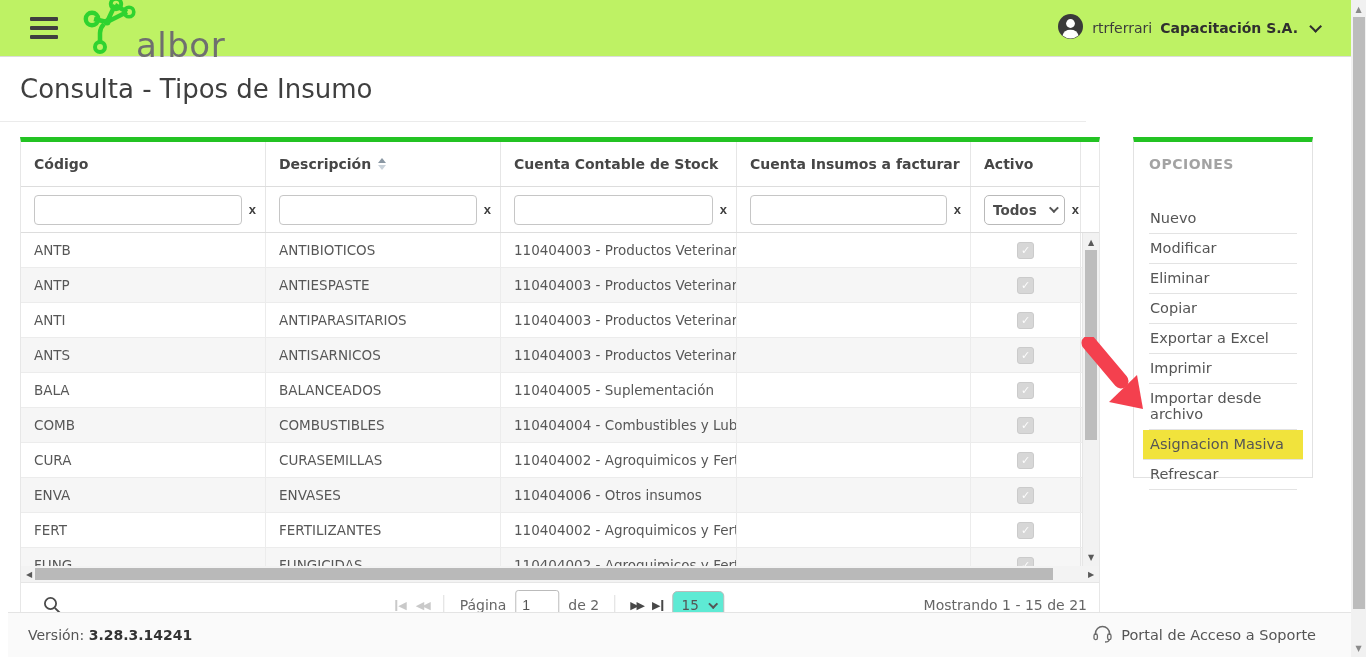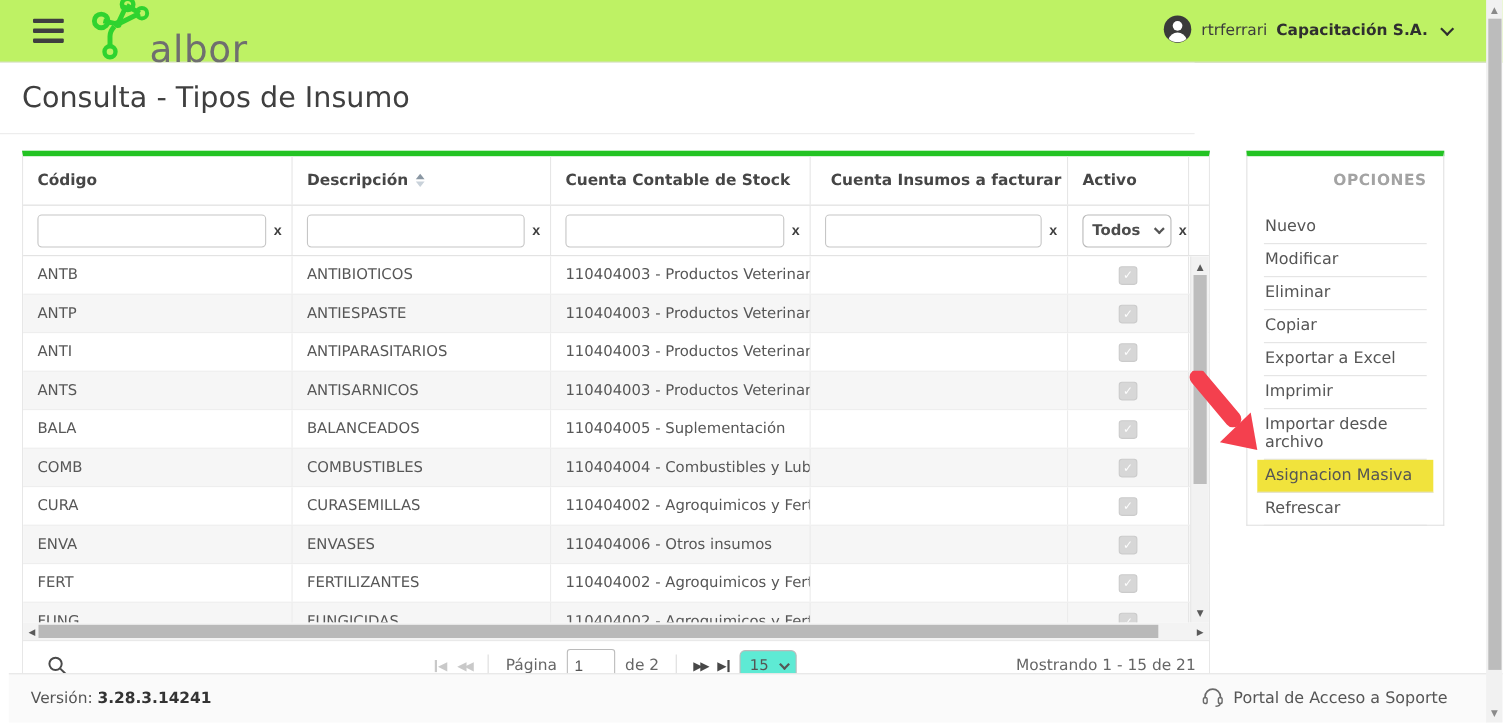--- a/index.html
+++ b/index.html
@@ -19,21 +19,21 @@
 
   
   .titlebar { position:absolute; left:0; top:57px; width:1086px; height:65px; background:#fff; border-bottom:1px solid #ebebeb; display:flex; align-items:center; }
   .titlebar h1 { font-size:26px; font-weight:400; color:#3f3f3f; margin-left:20px; }
 
   
   .card { position:absolute; left:20px; top:137px; width:1080px; background:#fff; border:1px solid #e7e7e7; border-top:5px solid #23c323; }
   .thead, .tfilter { display:flex; }
   .thead { height:45px; border-bottom:1px solid #ddd; }
   .tfilter { height:46px; border-bottom:1px solid #ddd; align-items:center; }
-  .c0{width:245px;} .c1{width:235px;} .c2{width:236px;} .c3{width:234px;justify-content:center;} .c4{width:110px;} .cg{width:18px;}
+  .c0{width:245px;} .c1{width:235px;} .c2{width:236px;} .c3{width:234px;} .c4{width:110px;} .cg{width:18px;}
   .th { display:flex; align-items:center; padding-left:13px; font-size:14px; font-weight:bold; color:#464646; border-right:1px solid #e6e6e6; }
   .th.last, .td.last { border-right:1px solid #e6e6e6; }
   .sort { display:inline-flex; flex-direction:column; margin-left:7px; gap:2px; }
   .sort i { display:block; width:0; height:0; border-left:4px solid transparent; border-right:4px solid transparent; }
   .sort .up { border-bottom:5px solid #8a97a3; }
   .sort .dn { border-top:5px solid #c9d2da; }
   .fcell { display:flex; align-items:center; height:100%; border-right:1px solid #e6e6e6; padding-left:13px; gap:7px; }
   .fcell input[type=text] { height:30px; border:1px solid #c6c6c6; border-radius:4px; flex:1; min-width:0; outline:none; padding:0 6px; font-size:13px; color:#555; }
   .clear-x { font-size:13px; font-weight:bold; color:#3f3f3f; cursor:pointer; padding-right:9px; background:none; border:none; }
   .sel { height:30px; border:1px solid #b9b9b9; border-radius:5px; background:#fff; display:flex; align-items:center; padding:0 8px; gap:12px; font-size:13.5px; font-weight:bold; color:#4c4c4c; cursor:pointer; }
@@ -68,21 +68,21 @@
   .pgi.first { border-left:2px solid #c9c9c9; padding-left:1px; letter-spacing:0; }
   .pgi.last { border-right:2px solid #484848; padding-right:1px; letter-spacing:0; }
   .pg-sep { width:1px; height:20px; background:#ddd; margin:0 6px; }
   .pg-input { width:44px; height:30px; border:1px solid #bbb; border-radius:3px; padding:0 6px; font-size:14px; color:#555; outline:none; }
   .pg-size { height:28px; border:1px solid #bbb; border-radius:5px; display:flex; align-items:center; padding:0 8px; gap:10px; font-size:13.5px; color:#555; cursor:pointer; background:#5eead4; }
   .pg-size .chev2 { width:7px; height:7px; border-right:2px solid #555; border-bottom:2px solid #555; transform:rotate(45deg) translateY(-2px); }
   .pg-summary { margin-left:auto; margin-right:12px; font-size:14px; color:#666; }
 
   
   .options { position:absolute; left:1133px; top:137px; width:180px; height:341px; background:#fff; border:1px solid #e2e2e2; border-top:5px solid #23c323; padding:14px 15px; }
-  .options-title { font-size:14px; font-weight:bold; color:#a3a3a3; letter-spacing:0.5px; margin-bottom:20px;text-align:right; }
+  .options-title { font-size:14px; font-weight:bold; color:#a3a3a3; letter-spacing:0.5px; margin-bottom:32px; }
   .opt-item { font-size:14.5px; color:#555; padding:6px 1px 7px; border-bottom:1px solid #e3e3e3; cursor:pointer; }
   .opt-item.hl { background:#f1e33c; margin:0 -6px 0 -6px; padding-left:7px; padding-right:7px; }
 
   
   .red-arrow { position:absolute; left:1076px; top:337px; z-index:12; pointer-events:none; }
 
   
   .footer { position:absolute; left:0; bottom:0; width:1366px; height:45px; background:#fafafa; border-top:1px solid #e4e4e4; display:flex; align-items:center; z-index:5;margin-left:8px; }
   .version { margin-left:20px; font-size:14px; color:#555; }
   .version b { color:#333; }

